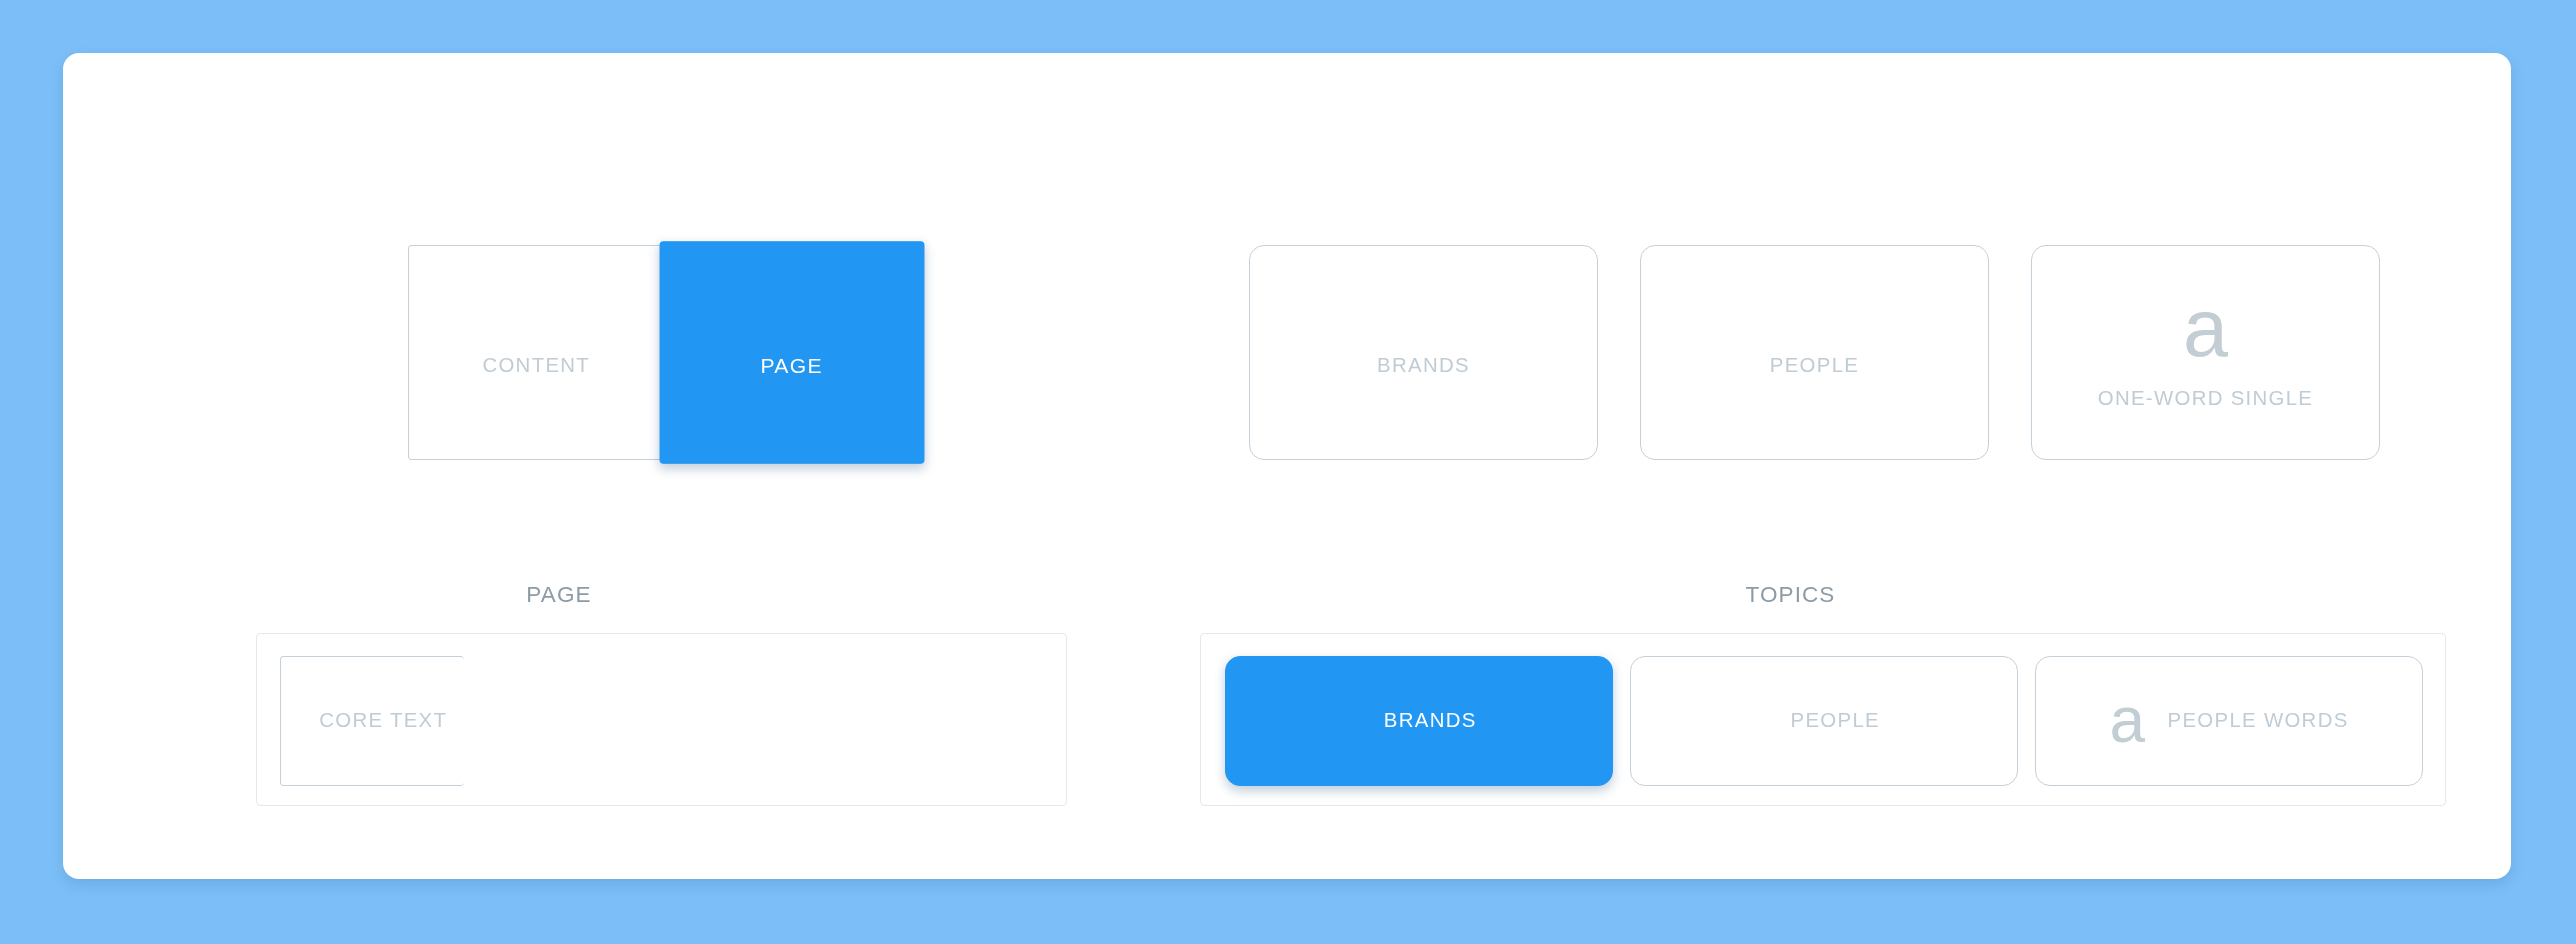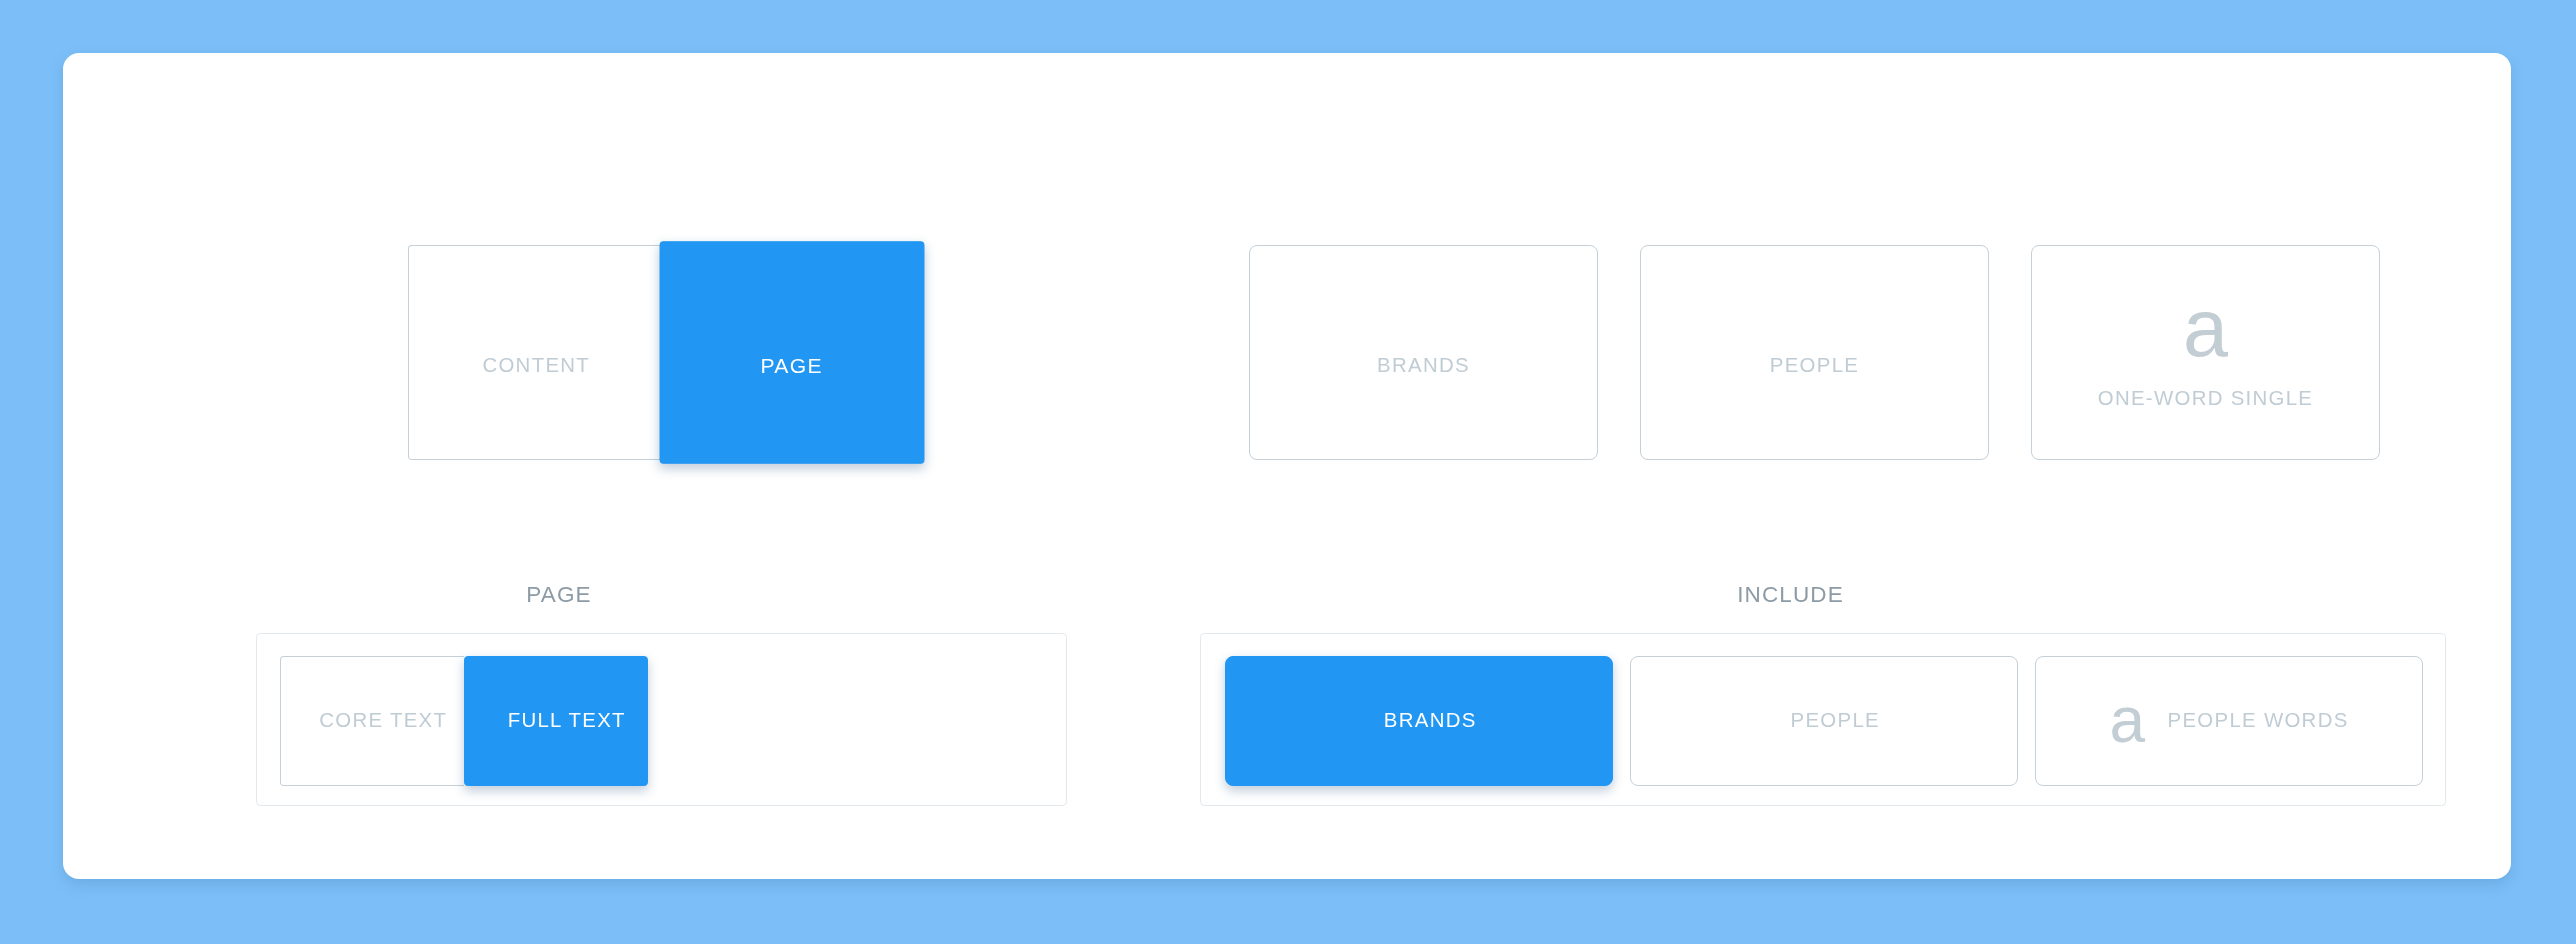--- a/index.html
+++ b/index.html
@@ -19,21 +19,21 @@
     background:#ffffff;
     border-radius:16px;
     box-shadow:0 5.4px 14px rgba(40,90,140,.18);
   }
 
   
   .tile{
     box-sizing:border-box;
     background:#ffffff;
     border:1.6px solid #c5d0d8;
-    border-radius:8px;
+    border-radius:15px;
     position:relative;
     display:flex;
     align-items:center;
     justify-content:center;
   }
   .tile.selected{
     background:#2196f3;
     border-color:#2196f3;
     box-shadow:0 4.3px 10.7px rgba(35,80,130,.28);
     z-index:5;
@@ -198,38 +198,32 @@
 
     <div class="tile vert">
       <span class="ico big">
         <span class="ico-a">a</span>
       </span>
       <span class="tile-label">ONE-WORD SINGLE</span>
     </div>
   </div>
 
   <div class="section-title" id="title-page">PAGE</div>
-  <div class="section-title" id="title-include">INCLUDE</div>
+  <div class="section-title" id="title-include">TOPICS</div>
 
   <div class="group" id="group-page">
     <div class="group-inner" id="inner-page">
 
       <div class="tile horiz">
         <span class="ico small">
           <span class="ico-doc"><i class="bar-top"></i><i class="col-left"></i><i class="blk-right"></i><i class="bar-bot"></i></span>
         </span>
         <span class="tile-label">CORE TEXT</span>
       </div>
 
-      <div class="tile horiz selected">
-        <span class="ico small">
-          <span class="ico-doc"><i class="bar-top"></i><i class="col-left"></i><i class="blk-right"></i><i class="bar-bot"></i></span>
-        </span>
-        <span class="tile-label">FULL TEXT</span>
-      </div>
     </div>
   </div>
 
   <div class="group" id="group-include">
     <div class="group-inner" id="inner-include">
 
       <div class="tile horiz selected">
         <span class="ico small">
           <span class="ico-bars"><i class="b1"></i><i class="b2"></i></span>
         </span>

